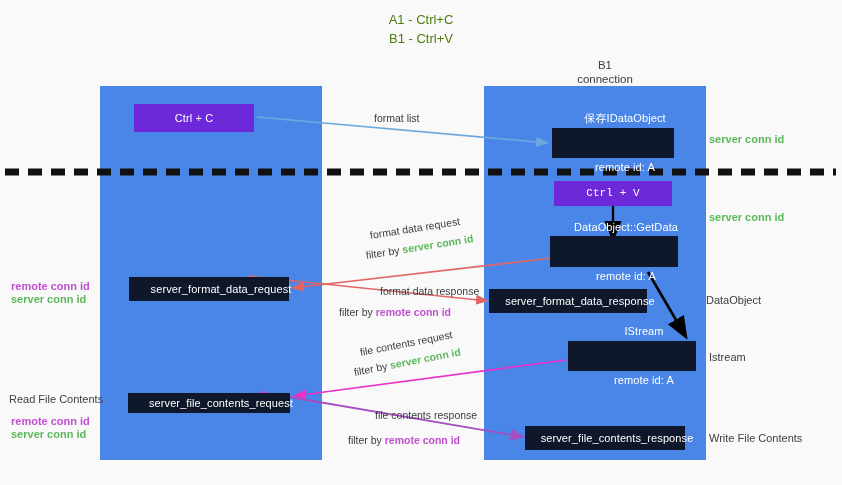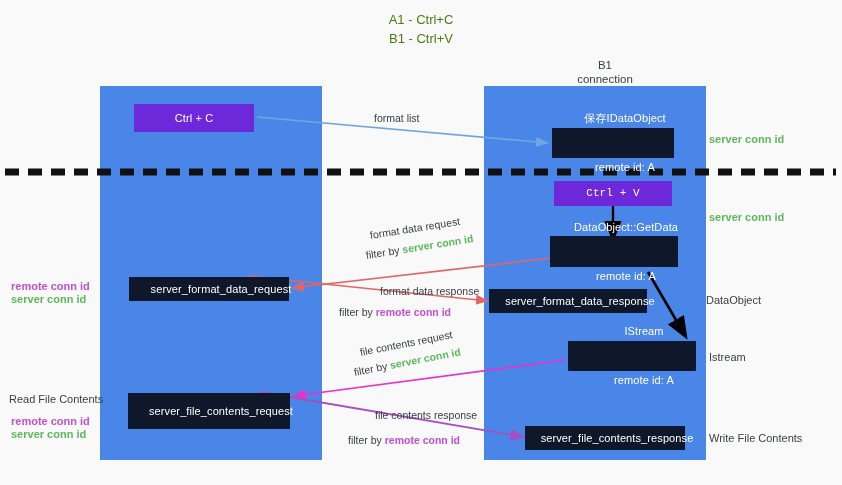--- a/index.html
+++ b/index.html
@@ -168,21 +168,21 @@
 
   <div class="node orange" style="left:489px; top:289px; width:158px; height:24px;">
     <span>server_format_data_response</span>
   </div>
 
   <div class="node orange" style="left:568px; top:341px; width:128px; height:30px;">
     <span>IStream</span>
     <span class="l2">remote id: A</span>
   </div>
 
-  <div class="node orange" style="left:128px; top:393px; width:162px; height:36px;">
+  <div class="node orange" style="left:128px; top:393px; width:162px; height:20px;">
     <span>server_file_contents_request</span>
   </div>
 
   <div class="node orange" style="left:525px; top:426px; width:160px; height:24px;">
     <span>server_file_contents_response</span>
   </div>
 
   <div class="lbl" style="left:374px; top:112px;">format list</div>
 
   <div class="lbl rot-up" style="left:370px; top:229px;">format data request</div>

